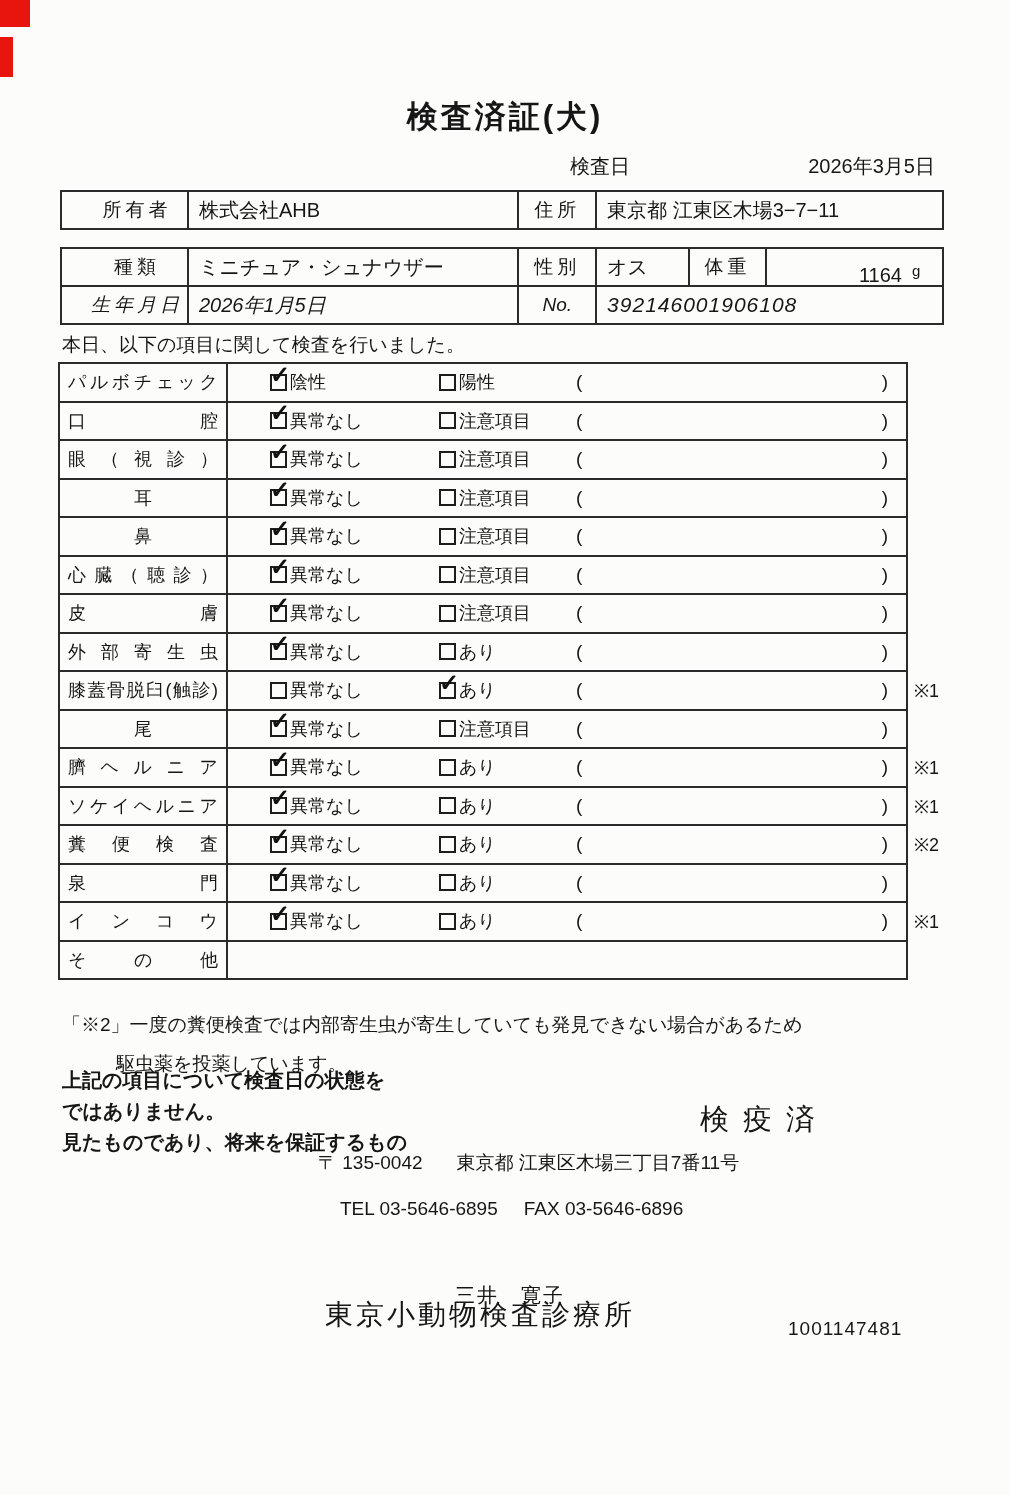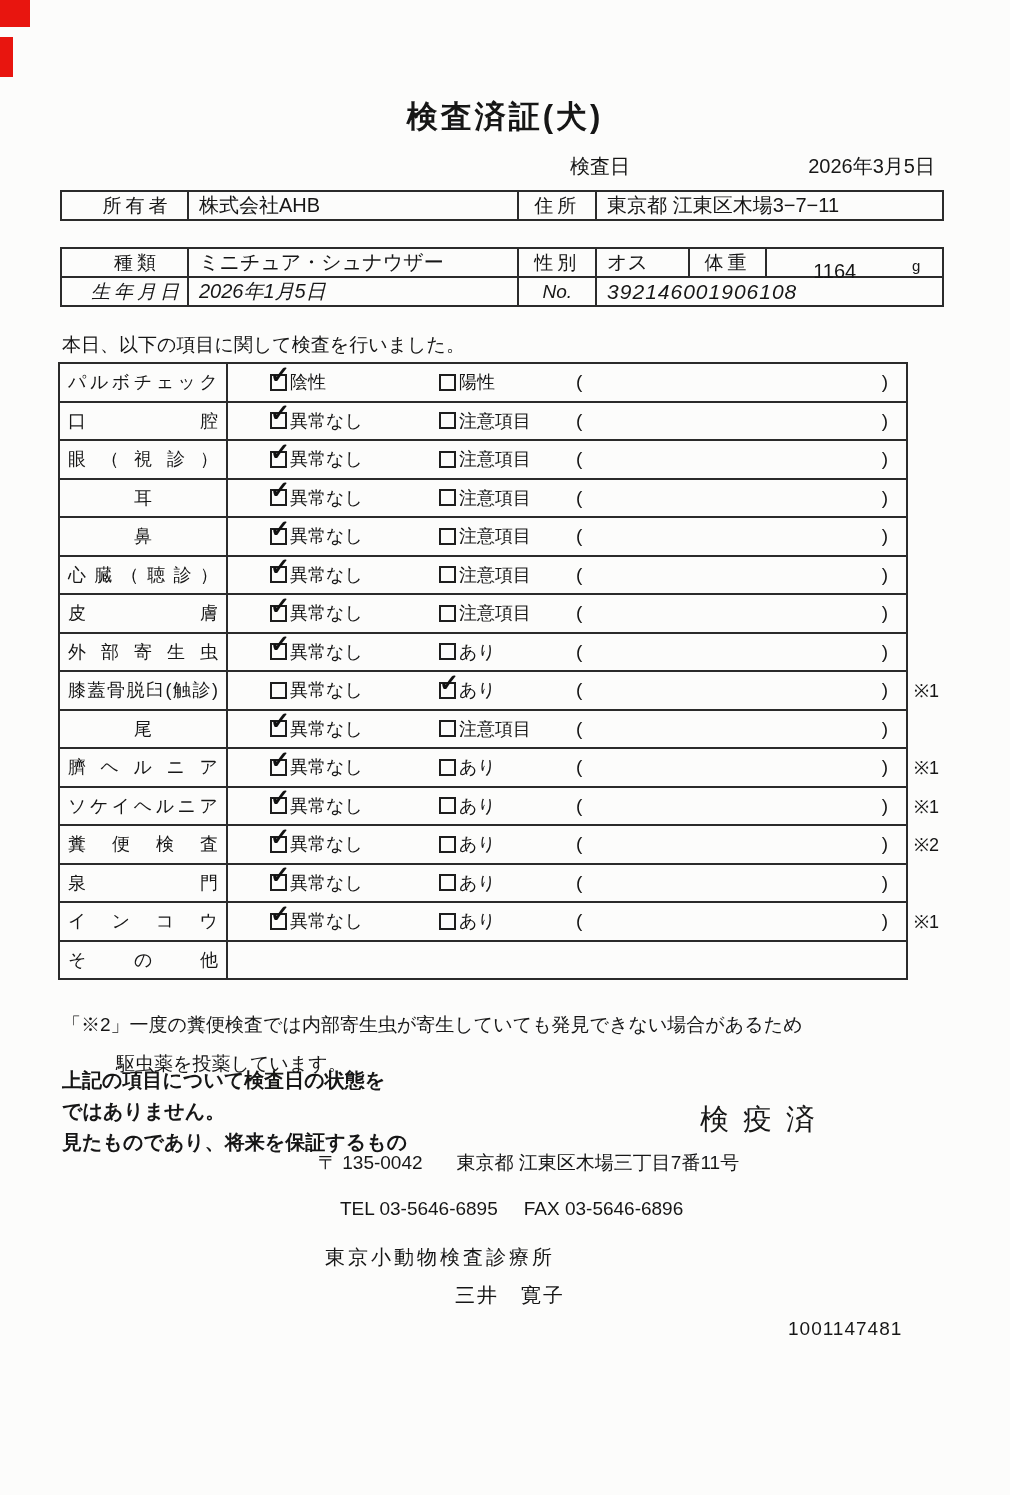--- a/index.html
+++ b/index.html
@@ -21,32 +21,32 @@
   .doc-title{
     position:absolute;left:0;top:96px;width:100%;
     text-align:center;font-size:31px;font-weight:bold;letter-spacing:3px;
   }
 
   .date-label{position:absolute;left:570px;top:153px;font-size:20px;}
   .date-value{position:absolute;left:700px;top:153px;width:235px;text-align:right;font-size:20px;}
 
   
   .htable{position:absolute;left:60px;width:880px;border:2px solid #2b2b2b;box-sizing:content-box;background:transparent;}
-  .hrow{display:flex;height:27px;padding-left:25px;}
+  .hrow{display:flex;height:36px;padding-left:25px;}
   .hrow + .hrow{border-top:2px solid #2b2b2b;font-style:italic;}
   .hcell{box-sizing:border-box;display:flex;align-items:center;height:100%;}
   .hcell.bdr{border-right:2px solid #2b2b2b;}
   .hlabel{justify-content:center;font-size:19px;letter-spacing:4px;}
   .hlabel.nols{letter-spacing:0;}
   .hvalue{padding-left:10px;font-size:20px;}
   .t-owner{top:190px;}
   .t-pet{top:247px;}
   .w105{width:105px;} .w340{width:340px;} .w80{width:80px;} .w355{width:355px;}
   .w95{width:95px;} .w180{width:180px;}
-  .weight-val{flex:1;text-align:center;padding-right:10px;font-size:20px;margin-top:17px;}
+  .weight-val{flex:1;text-align:right;padding-right:10px;font-size:20px;margin-top:17px;}
   .weight-unit{width:30px;font-size:15px;padding-top:6px;}
   .no-value{font-size:21px;letter-spacing:1px;}
 
   .intro{position:absolute;left:62px;top:332px;font-size:19px;}
 
   
   .exam-table{
     position:absolute;left:58px;top:362px;width:850px;
     border:2px solid #2b2b2b;border-bottom:none;box-sizing:border-box;
   }
@@ -77,21 +77,21 @@
   .fn1{position:absolute;left:62px;top:985px;font-size:19px;}
   .fn2{position:absolute;left:62px;top:1012px;font-size:19px;}
   .fn3{position:absolute;left:116px;top:1038px;font-size:19px;margin-top:13px;}
 
   .disclaimer{position:absolute;left:62px;top:1065px;font-size:20px;font-weight:bold;line-height:31px;}
 
   .stamp{position:absolute;left:700px;top:1100px;font-size:29px;letter-spacing:14px;}
 
   .addr-line{position:absolute;left:318px;top:1150px;font-size:19px;display:flex;gap:34px;}
   .tel-line{position:absolute;left:340px;top:1198px;font-size:19px;display:flex;gap:26px;}
-  .clinic{position:absolute;left:325px;top:1244px;font-size:20px;letter-spacing:3px;}
+  .clinic{position:absolute;left:325px;top:1296px;font-size:28px;letter-spacing:3px;}
   .vet{position:absolute;left:455px;top:1282px;font-size:20px;letter-spacing:2px;}
   .serial{position:absolute;left:788px;top:1318px;font-size:19px;letter-spacing:1px;}
 </style>
 </head>
 <body>
 
 <div class="page">
 
   <div class="scan-mark m1"></div>
   <div class="scan-mark m2"></div>

